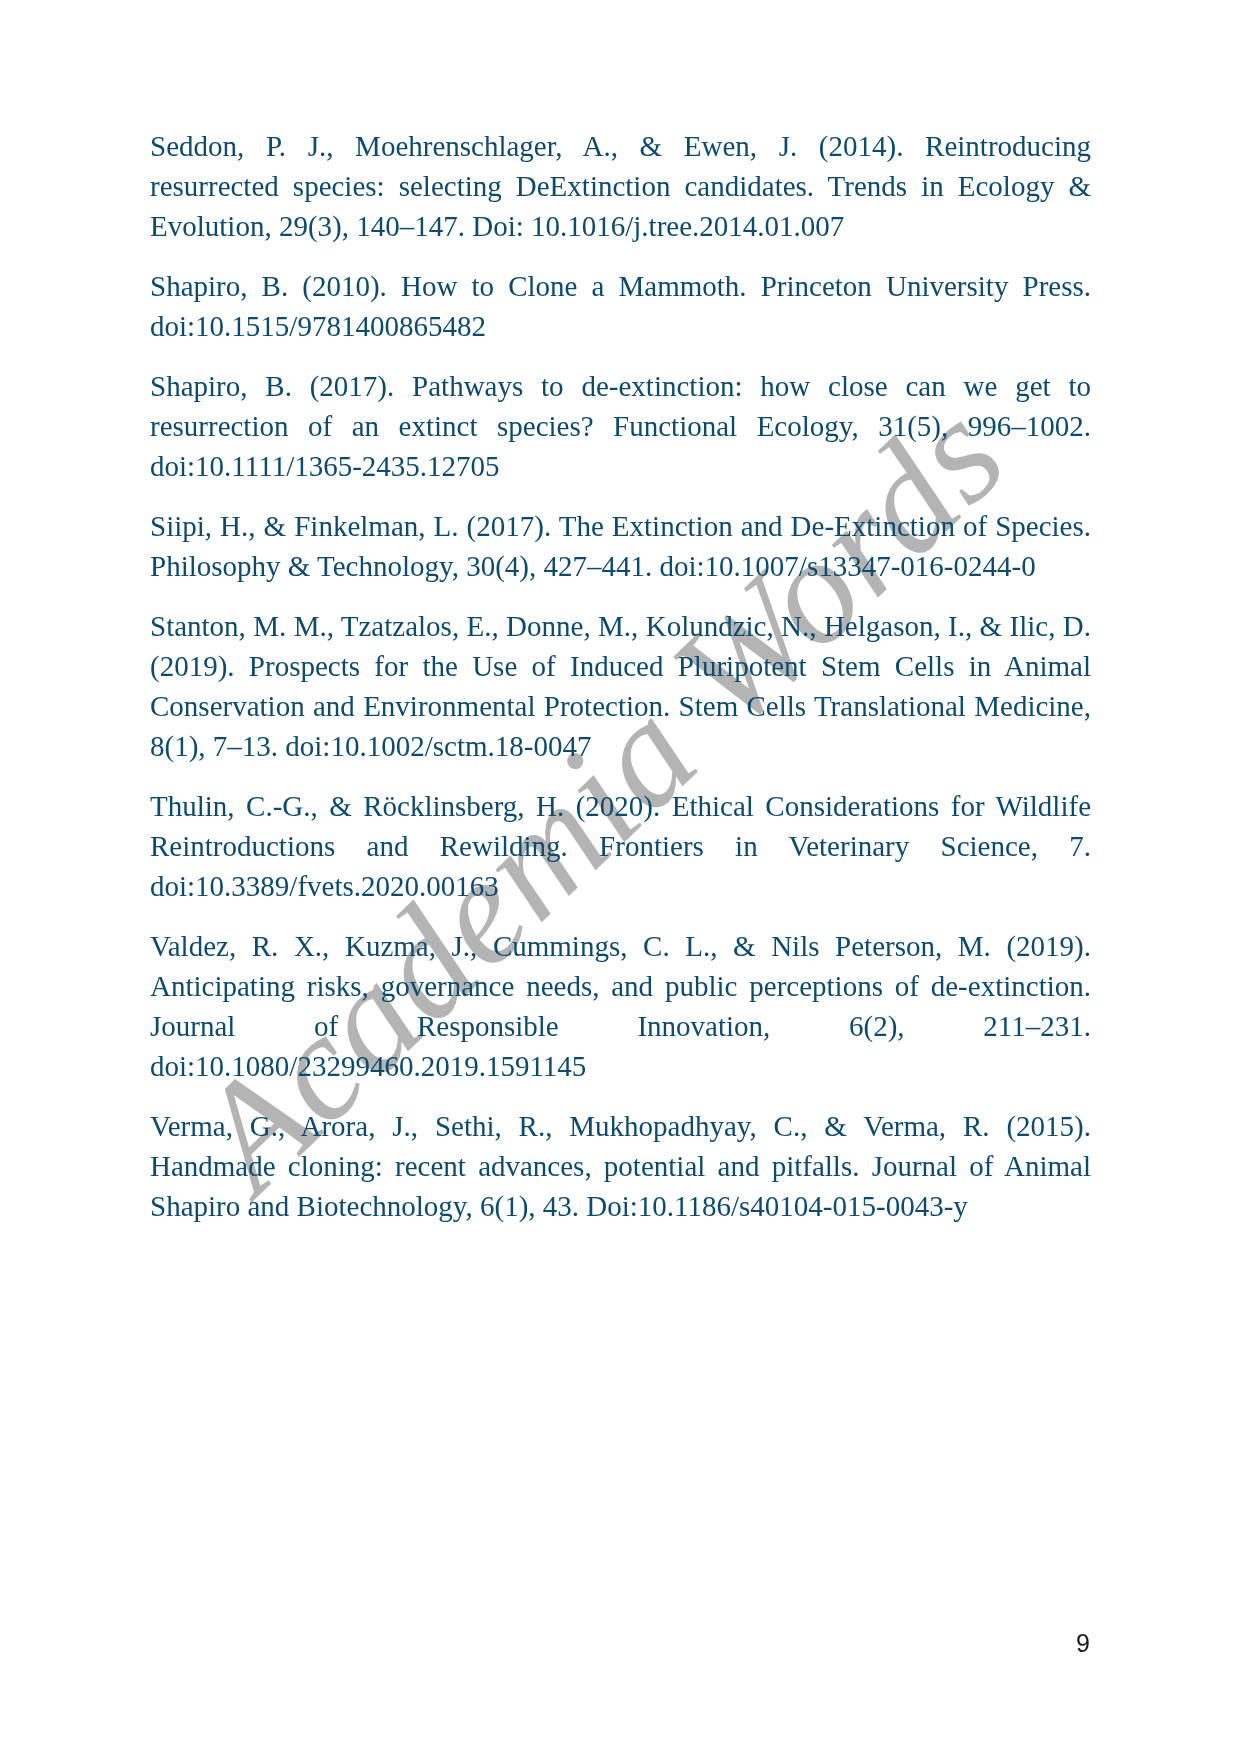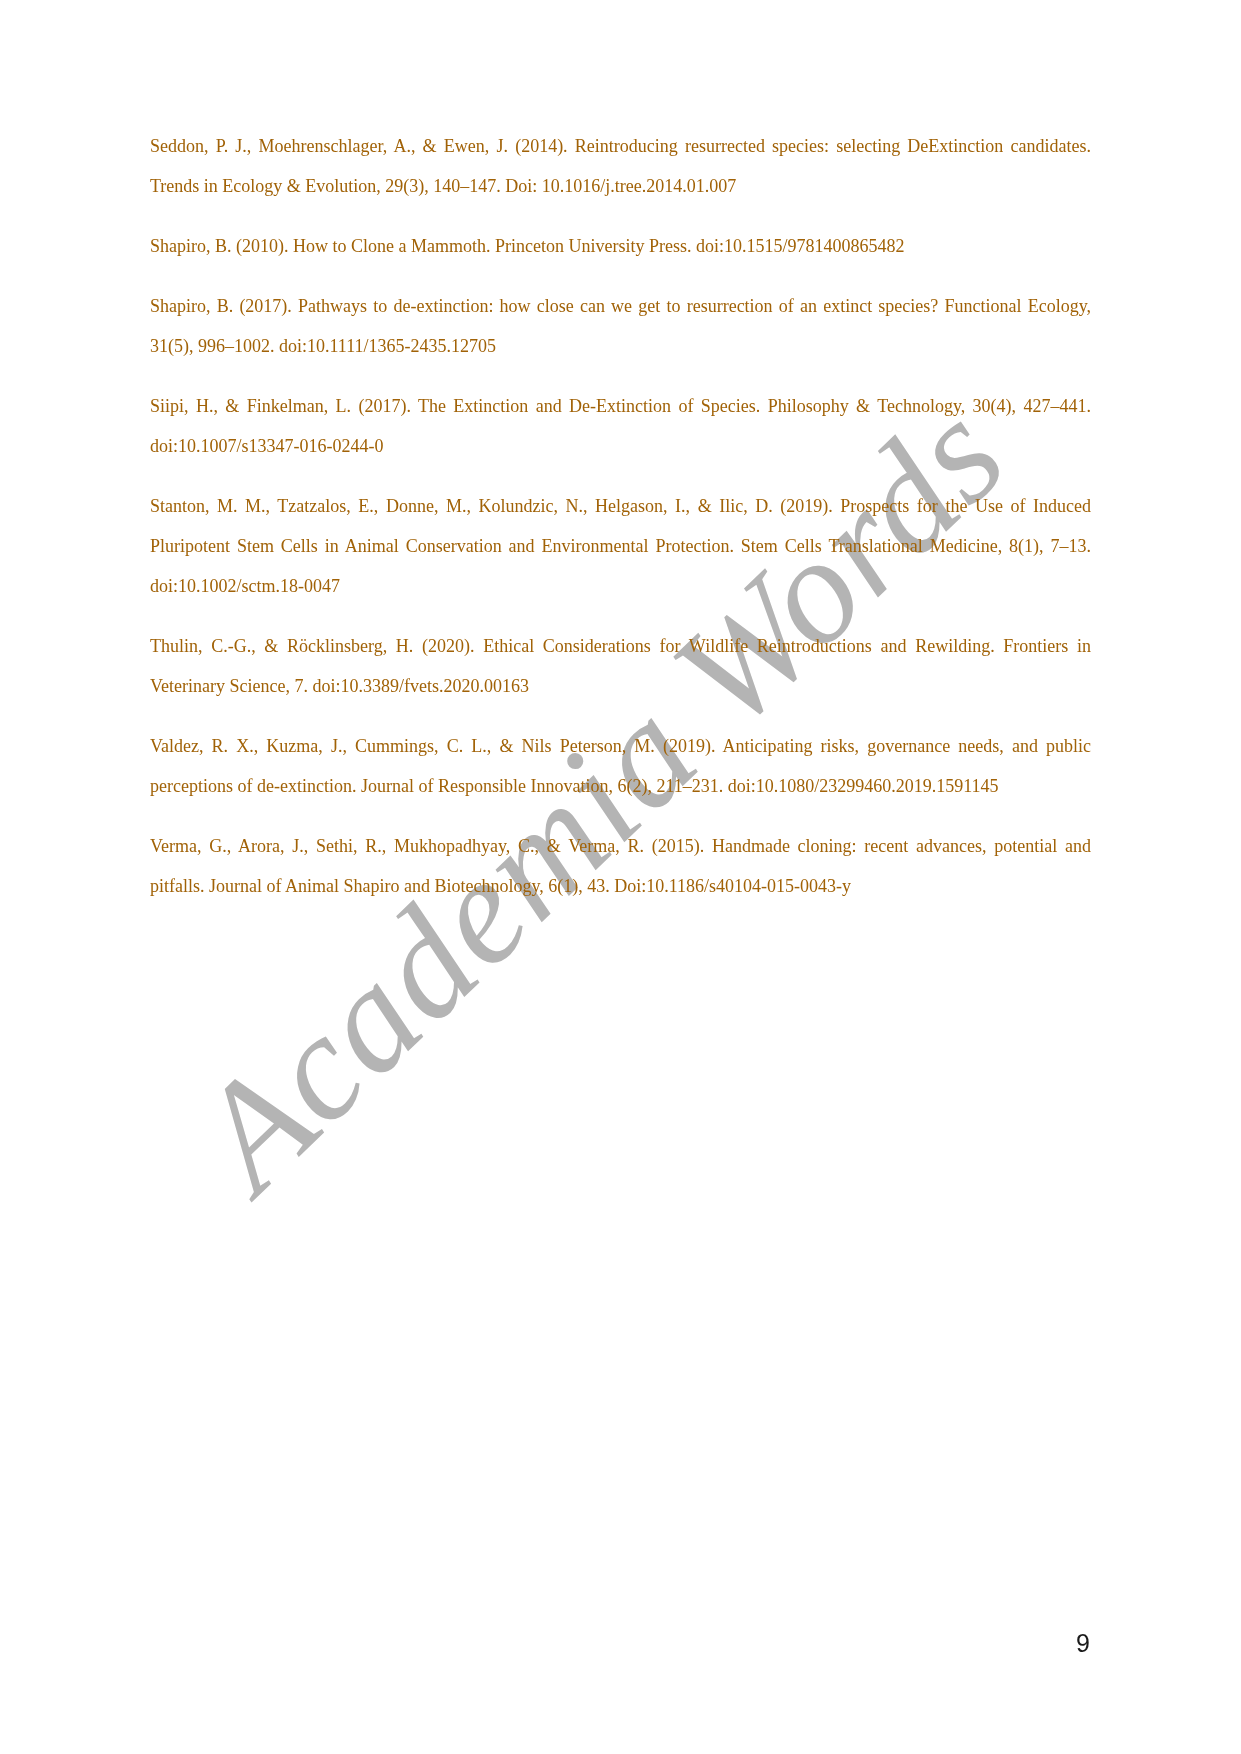--- a/index.html
+++ b/index.html
@@ -36,23 +36,23 @@
   }
   .content {
     position: absolute;
     left: 150px;
     top: 126px;
     width: 941px;
     z-index: 1;
   }
   .ref {
     margin: 0 0 20px 0;
-    font-size: 18px;
+    font-size: 29px;
     line-height: 40px;
-    color: #a16207;
+    color: #0c4a6e;
     text-align: justify;
     text-justify: inter-word;
   }
   .ref .it {
   }
   .page-number {
     position: absolute;
     right: 151px;
     top: 1628px;
     font-family: "Liberation Sans", sans-serif;

